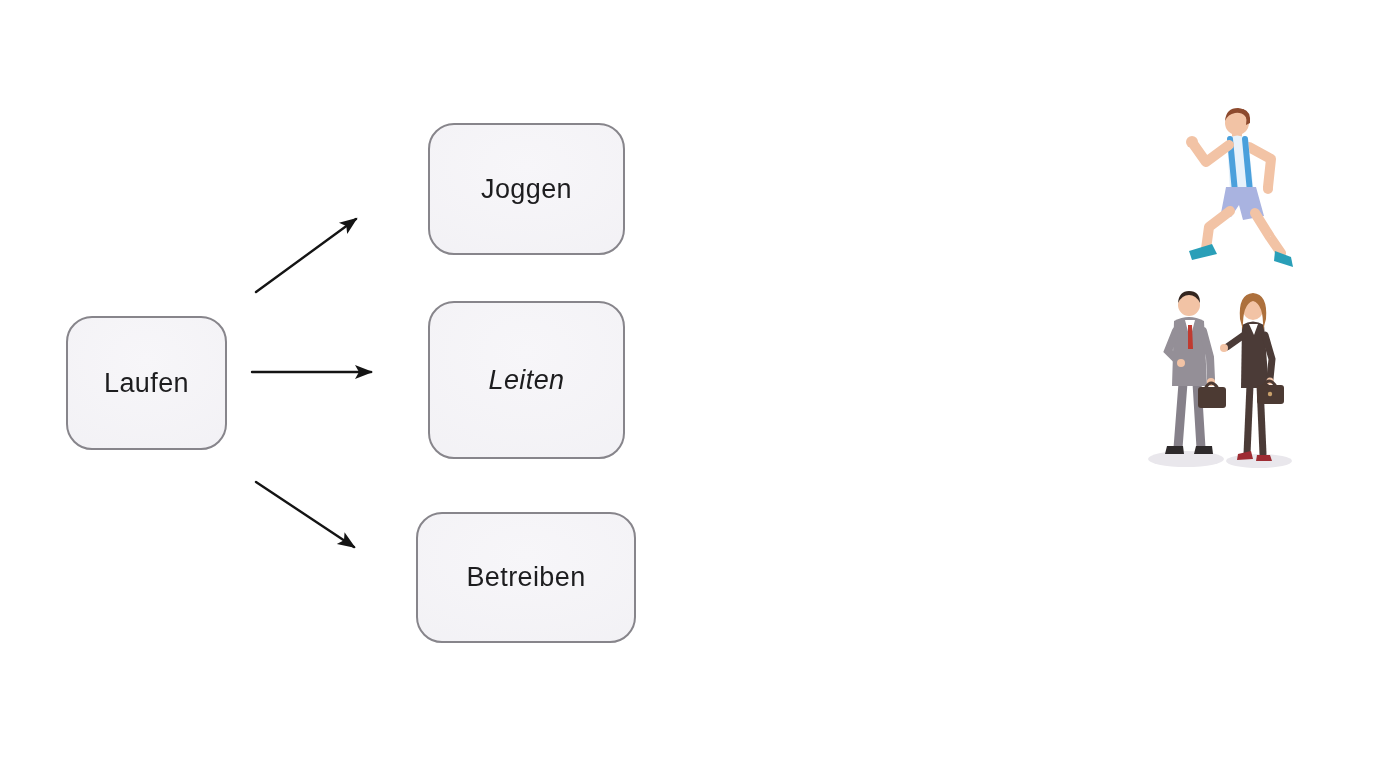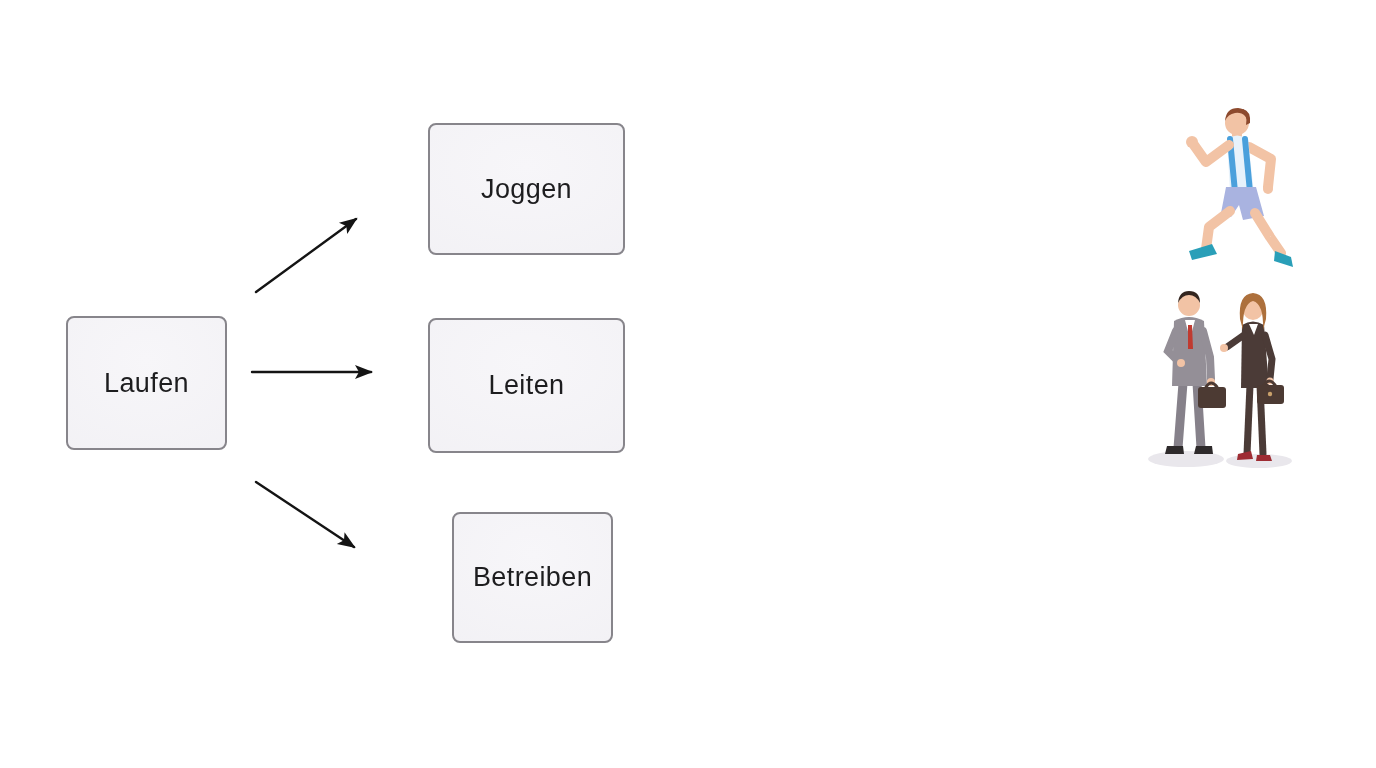--- a/index.html
+++ b/index.html
@@ -27,31 +27,31 @@
     fill:none;
   }
   .arrow-head { fill:var(--arrow-color,#141414); }
   .node {
     position:absolute;
     box-sizing:border-box;
     border:2px solid var(--box-border,#87858b);
     background:radial-gradient(130% 130% at 50% 32%,
       var(--box-fill-light,#f7f6f9) 0%,
       var(--box-fill,#f0eff3) 100%);
-    border-radius:8px;
+    border-radius:26px;
     display:flex; align-items:center; justify-content:center;
     font-size:27px;
     letter-spacing:.4px;
     color:var(--box-text,#1d1d1f);
     cursor:pointer;
   }
   .node-laufen    { left:66px;  top:316px; width:161px; height:134px;justify-content:center; }
   .node-joggen    { left:428px; top:123px; width:197px; height:132px; }
-  .node-leiten    { left:428px; top:318px; width:197px; height:135px; }
-  .node-betreiben { left:452px; top:512px; width:161px; height:131px; }
+  .node-leiten    { left:428px; top:301px; width:197px; height:158px;font-style:italic; }
+  .node-betreiben { left:416px; top:512px; width:220px; height:131px; }
   .illustration { position:absolute; pointer-events:none; }
   .illu-runner   { left:1175px; top:103px; width:118px; height:172px; }
   .illu-business { left:1142px; top:289px; width:156px; height:182px; }
 
   
   .skin        { fill:var(--skin,#f2c3a5); }
   .skin-stroke { stroke:var(--skin,#f2c3a5); fill:none; stroke-linecap:round; stroke-linejoin:round; }
   .runner-hair { fill:var(--runner-hair,#8d4a2e); }
   .tank-base   { fill:var(--runner-shirt-light,#e7f2fb); }
   .tank-strap  { stroke:var(--runner-shirt-blue,#4aa0dc); fill:none; stroke-linecap:round; }

